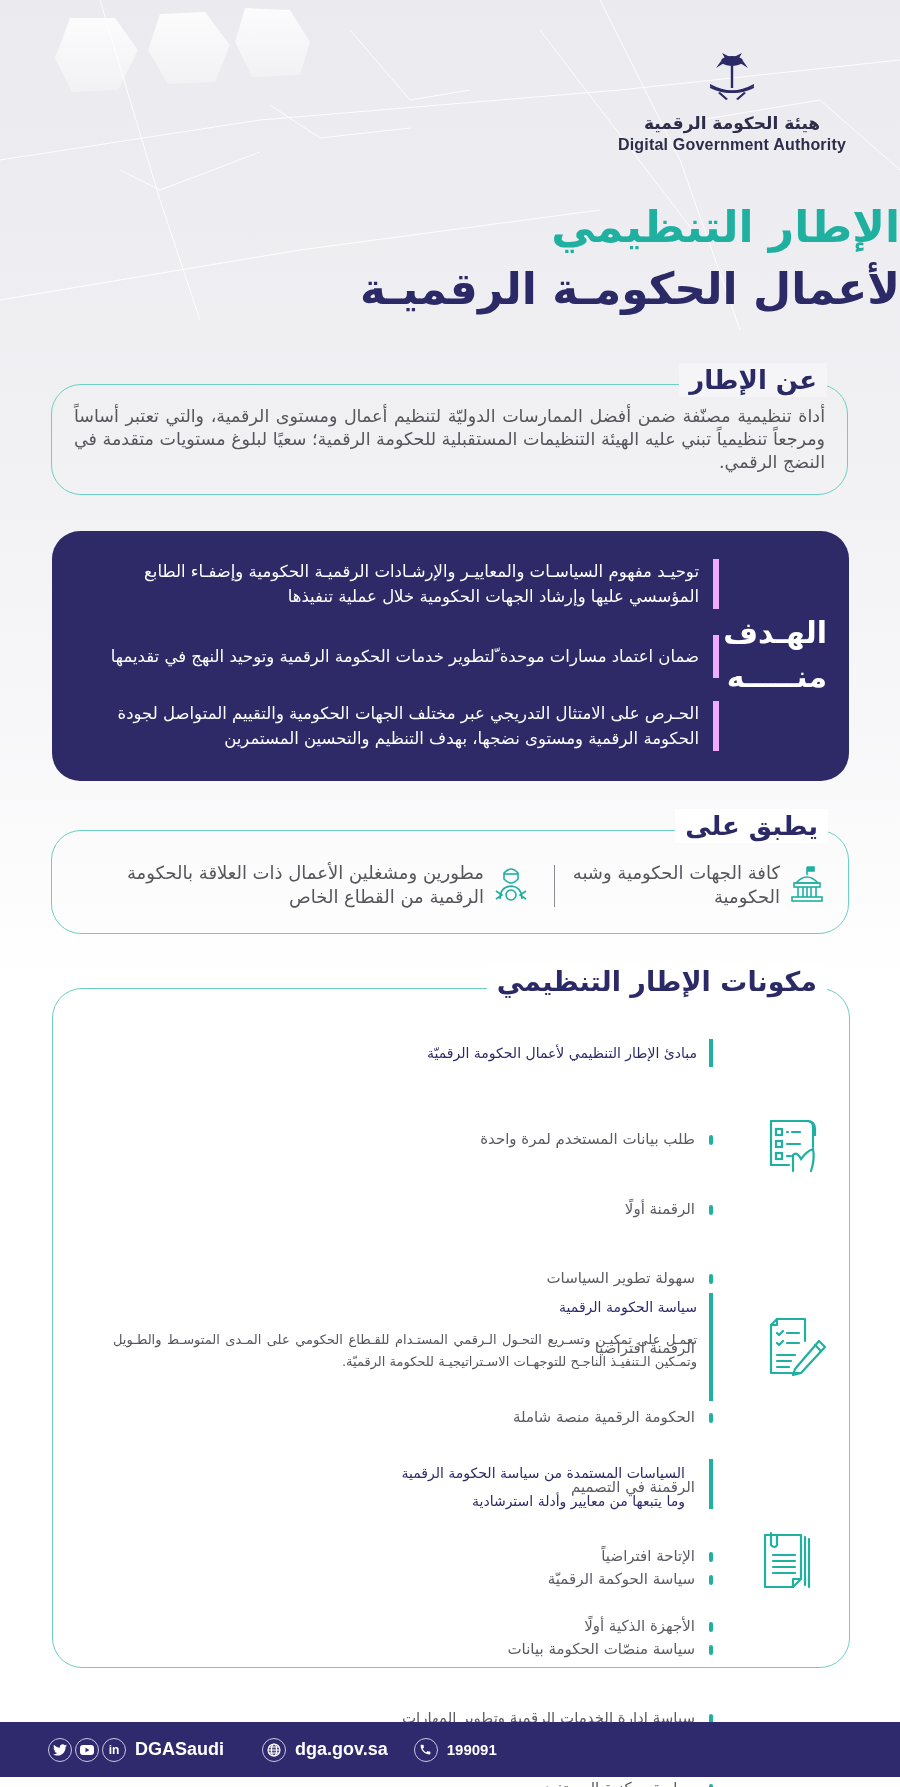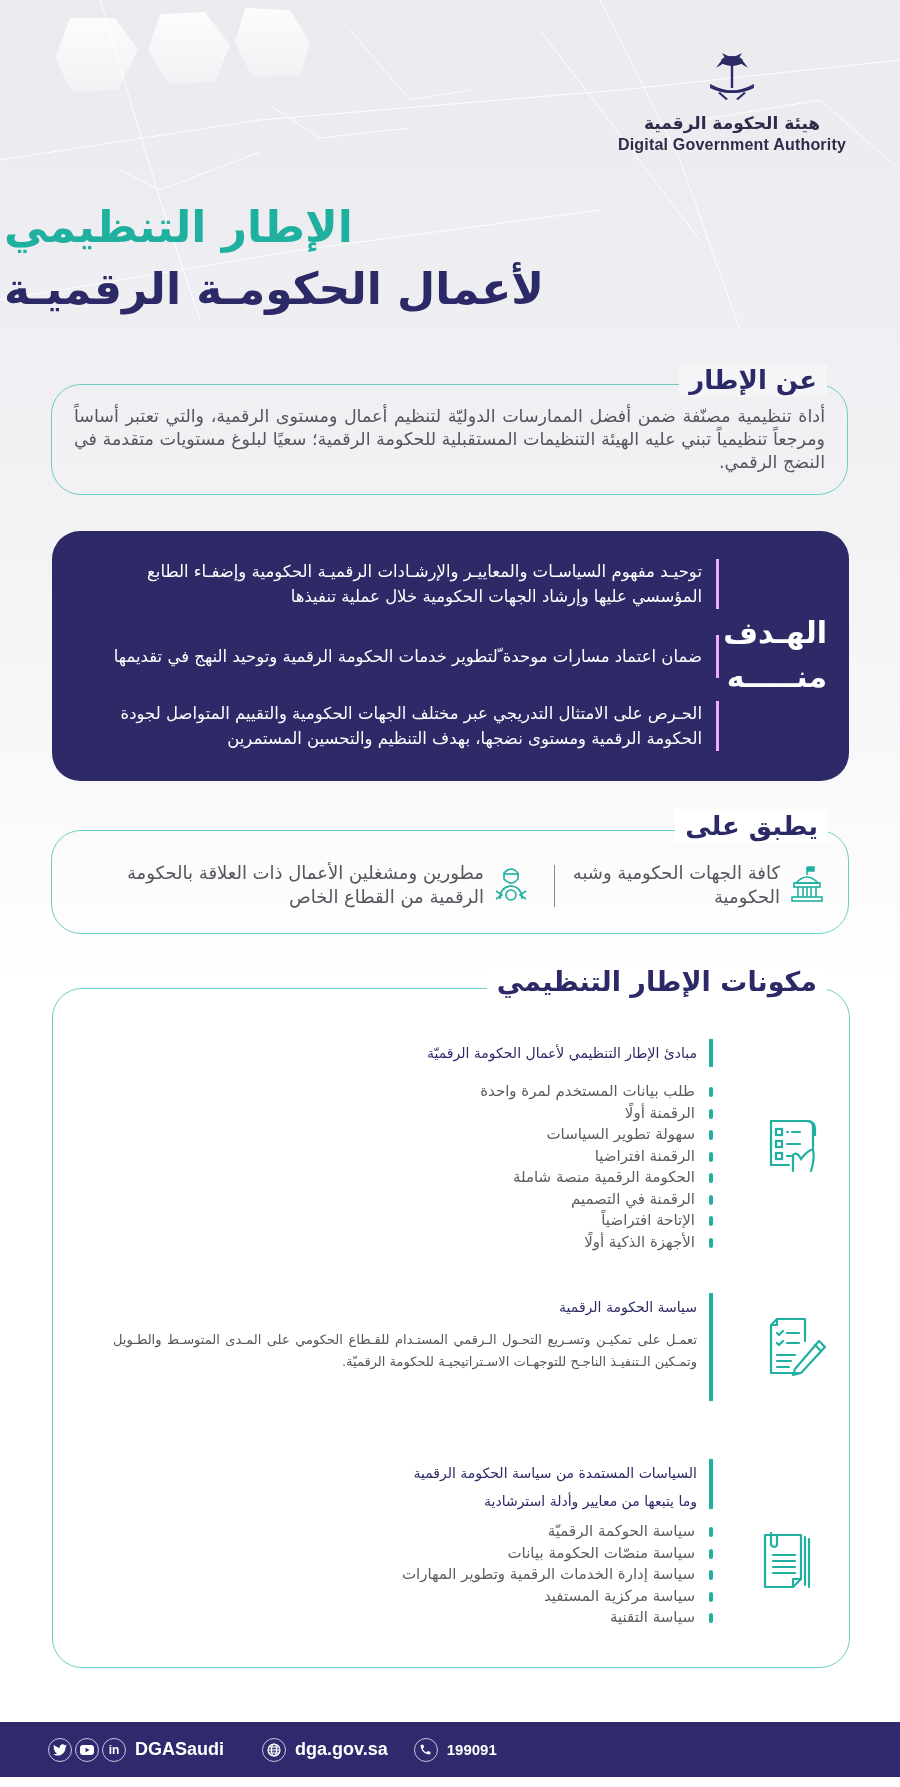--- a/index.html
+++ b/index.html
@@ -13,21 +13,21 @@
     }
     .bg-deco { position: absolute; left: 0; top: 0; width: 900px; height: 520px; pointer-events: none; }
 
     
     .logo { position: absolute; right: 38px; top: 52px; width: 260px; text-align: center; }
     .logo .emblem { display: block; margin: 0 auto 6px; width: 60px; height: 54px; }
     .logo .ar-name { font-size: 17px; font-weight: bold; color: #2d2d4a; direction: rtl; line-height: 22px; }
     .logo .en-name { font-family: "Liberation Sans", sans-serif; font-size: 16px; font-weight: bold; color: #2d2d4a; direction: ltr; line-height: 22px; letter-spacing: 0.2px; }
 
     
-    .title-wrap { position: absolute; left: 4px; right: 0; top: 196px; text-align: left; }
+    .title-wrap { position: absolute; left: 4px; right: 0; top: 196px; text-align: right; }
     .title-1 { font-size: 44px; font-weight: bold; color: #1fb0a0; line-height: 62px; }
     .title-2 { font-size: 44px; font-weight: bold; color: #2c2a66; line-height: 62px; }
 
     
     .frame {
       position: absolute;
       border: 1.5px solid #6dcfc3;
       border-radius: 30px;
       background: transparent;
     }
@@ -54,41 +54,41 @@
     #goals {
       position: absolute; left: 52px; top: 531px; width: 797px; height: 250px;
       background: #2e2a68; border-radius: 28px;
     }
     #goals .goal-label {
       position: absolute; right: 22px; top: 80px; width: 100px; text-align: center;
       font-size: 30px; font-weight: bold; color: #ffffff; line-height: 44px;
     }
     #goals .goal-item {
       position: absolute; right: 130px; left: 24px;
-      border-right: 3px solid #f0abfc; padding-right: 14px;
+      border-right: 6px solid #f0abfc; padding-right: 14px;
       font-size: 16.5px; color: #ffffff; line-height: 25px;
     }
 
     
     #applies { left: 51px; top: 830px; width: 798px; height: 104px; }
     #applies .frame-label { right: 20px; top: -22px; font-size: 26px; }
     .applies-item { position: absolute; display: flex; align-items: center; gap: 10px; top: 30px; }
     .applies-item .txt { font-size: 18px; line-height: 24px; color: #55555c; }
     .applies-divider { position: absolute; right: 293px; top: 34px; width: 1.5px; height: 42px; background: #8a8a90; }
 
     
     #components { left: 52px; top: 988px; width: 798px; height: 680px; }
     #components .frame-label { right: 22px; top: -24px; font-size: 27px; }
     .comp-head {
       position: absolute; border-right: 4px solid #1fb0a0; padding-right: 12px;
       font-size: 14px; color: #2c2a66; line-height: 28px; font-weight: normal;
     }
     .comp-list { position: absolute; list-style: none; }
     .comp-list li {
-      font-size: 15px; line-height: 21.5px; color: #5b5b62; position: relative; padding-right: 18px;
+      font-size: 15px; line-height: 21.5px; color: #5b5b62; position: relative; padding-right: 18px; margin-top: 48px;
     }
     .comp-list li::before {
       content: ""; position: absolute; right: 0; top: 6px; width: 4px; height: 10px;
       border-radius: 2px; background: #1fb0a0;
     }
     .comp-desc {
       position: absolute; border-right: 4px solid #1fb0a0; padding-right: 12px;
       font-size: 13px; color: #55555c; line-height: 22px; text-align: justify;
     }
     .comp-icon { position: absolute; width: 70px; height: 70px; }
@@ -230,21 +230,21 @@
     <path d="M16 8 L10 14 V62 H38"></path>
     <path d="M16 8 V14 H10"></path>
     <path d="M16 22 L18 24 L22 20 M26 22 H38"></path>
     <path d="M16 32 L18 34 L22 30 M26 32 H38"></path>
     <path d="M16 44 H34 M16 50 H30 M16 56 H28"></path>
     <path d="M34 58 L58 30 L64 36 L40 62 L32 64 Z"></path>
     <path d="M54 34 L60 40"></path>
   </svg>
 
   <div style="position:absolute; right:136px; top:470px; width:4px; height:50px; background:#1fb0a0;"></div>
-  <div class="comp-head" style="right:136px; top:470px; border-right:none; padding-right:16px;">
+  <div class="comp-head" style="right:136px; top:470px; border-right:none; padding-right:28px;">
     <div>السياسات المستمدة من سياسة الحكومة الرقمية</div>
     <div>وما يتبعها من معايير وأدلة استرشادية</div>
   </div>
   <ul class="comp-list" style="right:136px; top:532px;">
     <li>سياسة الحوكمة الرقميّة</li>
     <li>سياسة منصّات الحكومة بيانات</li>
     <li>سياسة إدارة الخدمات الرقمية وتطوير المهارات</li>
     <li>سياسة مركزية المستفيد</li>
     <li>سياسة التقنية</li>
   </ul>

